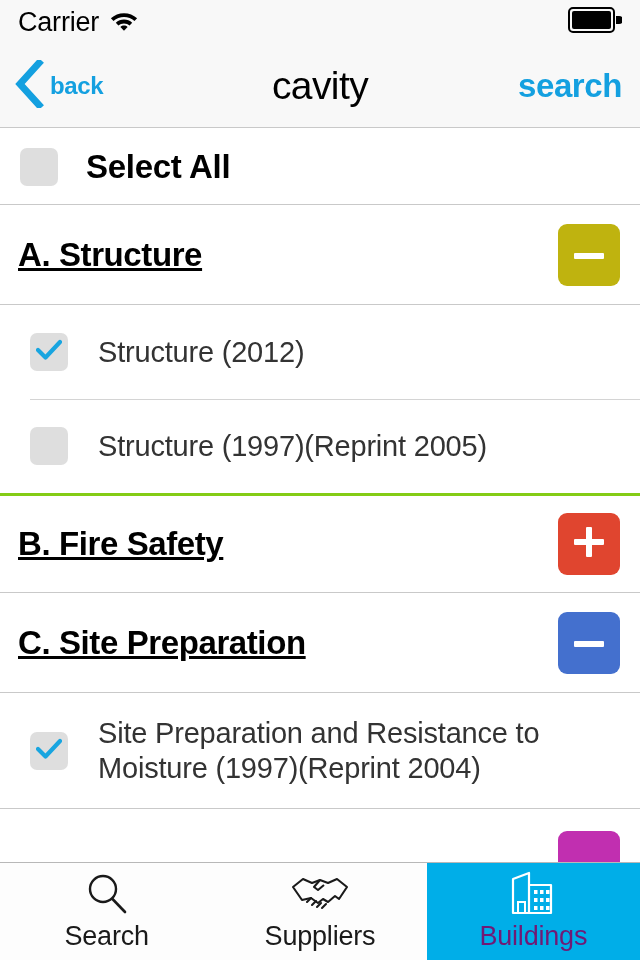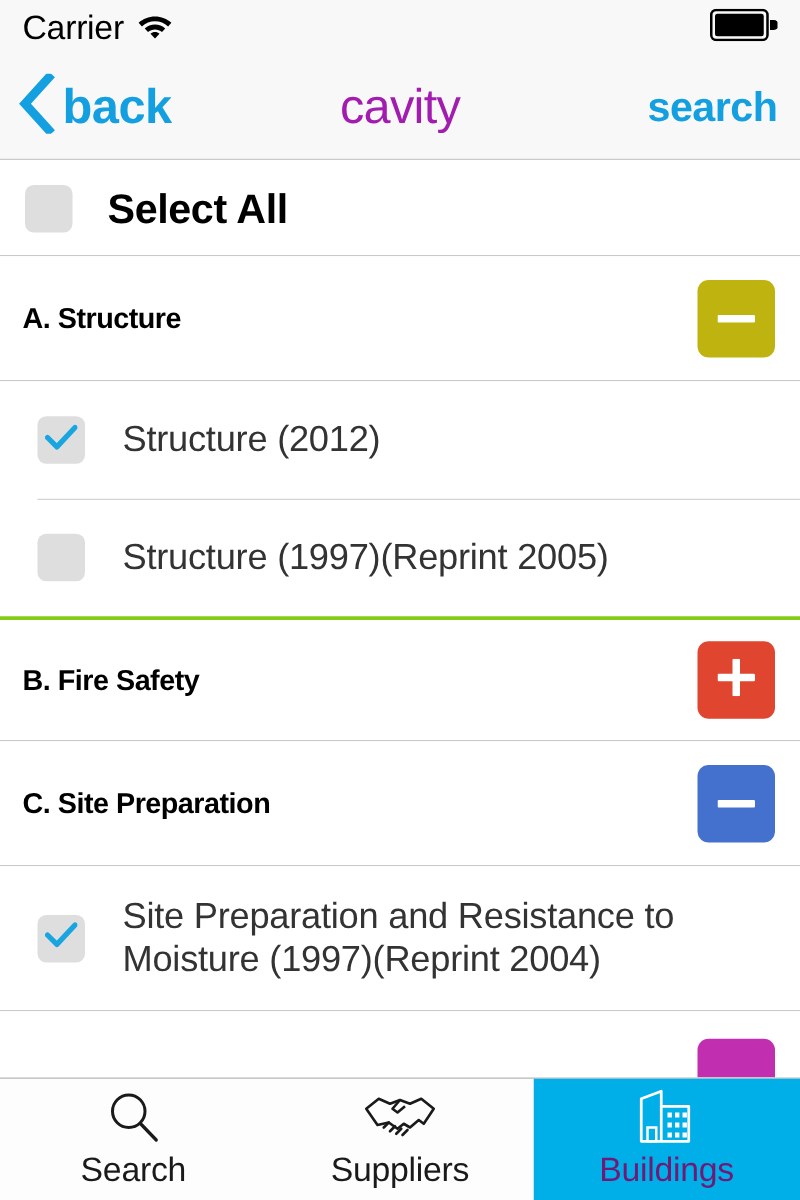--- a/index.html
+++ b/index.html
@@ -73,31 +73,31 @@
   .nav-back {
     position: absolute;
     left: 14px;
     display: flex;
     align-items: center;
     gap: 6px;
     cursor: pointer;
   }
   .chevron-left { display: block; }
   .nav-back-label {
-    font-size: 39px;
+    font-size: 24px;
     font-weight: bold;
     color: #14a0e0;
     letter-spacing: -0.4px;
   }
   .nav-title {
     position: absolute;
     left: 0; right: 0;
     text-align: center;
     font-size: 39px;
-    color: #a21caf;
+    color: #000000;
     letter-spacing: -0.6px;
   }
   .nav-search {
     position: absolute;
     right: 18px;
     font-size: 33px;
     font-weight: bold;
     color: #14a0e0;
     letter-spacing: -0.4px;
     cursor: pointer;
@@ -168,24 +168,25 @@
 
   .selectall-label {
     margin-left: 28px;
     font-size: 33px;
     font-weight: bold;
     color: #000;
     letter-spacing: -0.3px;
   }
 
   .section-title {
-    font-size: 23px;
+    font-size: 33px;
     font-weight: bold;
     color: #000;
     letter-spacing: -0.4px;
+    text-decoration: underline;
   }
 
   .toggle-btn {
     width: 62px;
     height: 62px;
     border-radius: 9px;
     flex: 0 0 auto;
     display: flex;
     align-items: center;
     justify-content: center;

